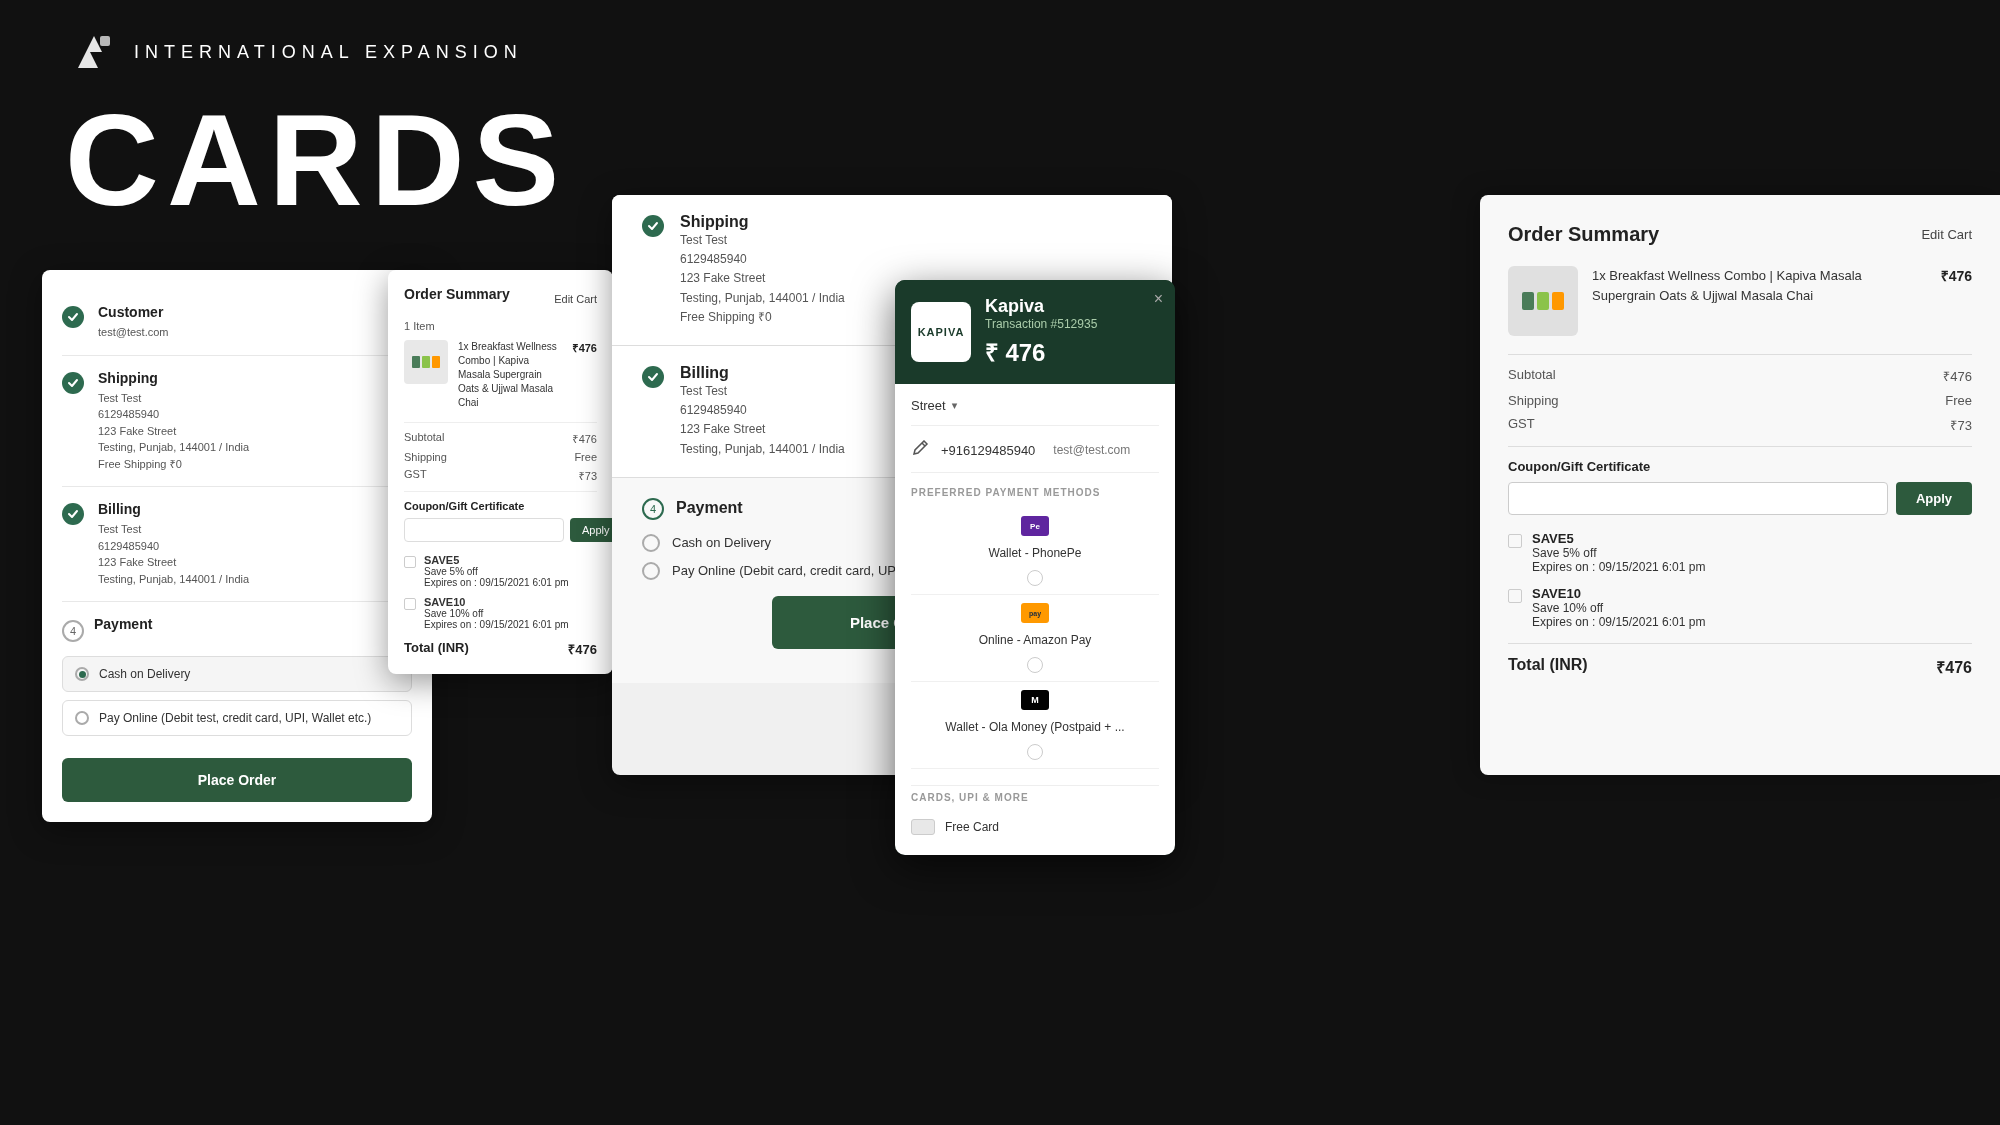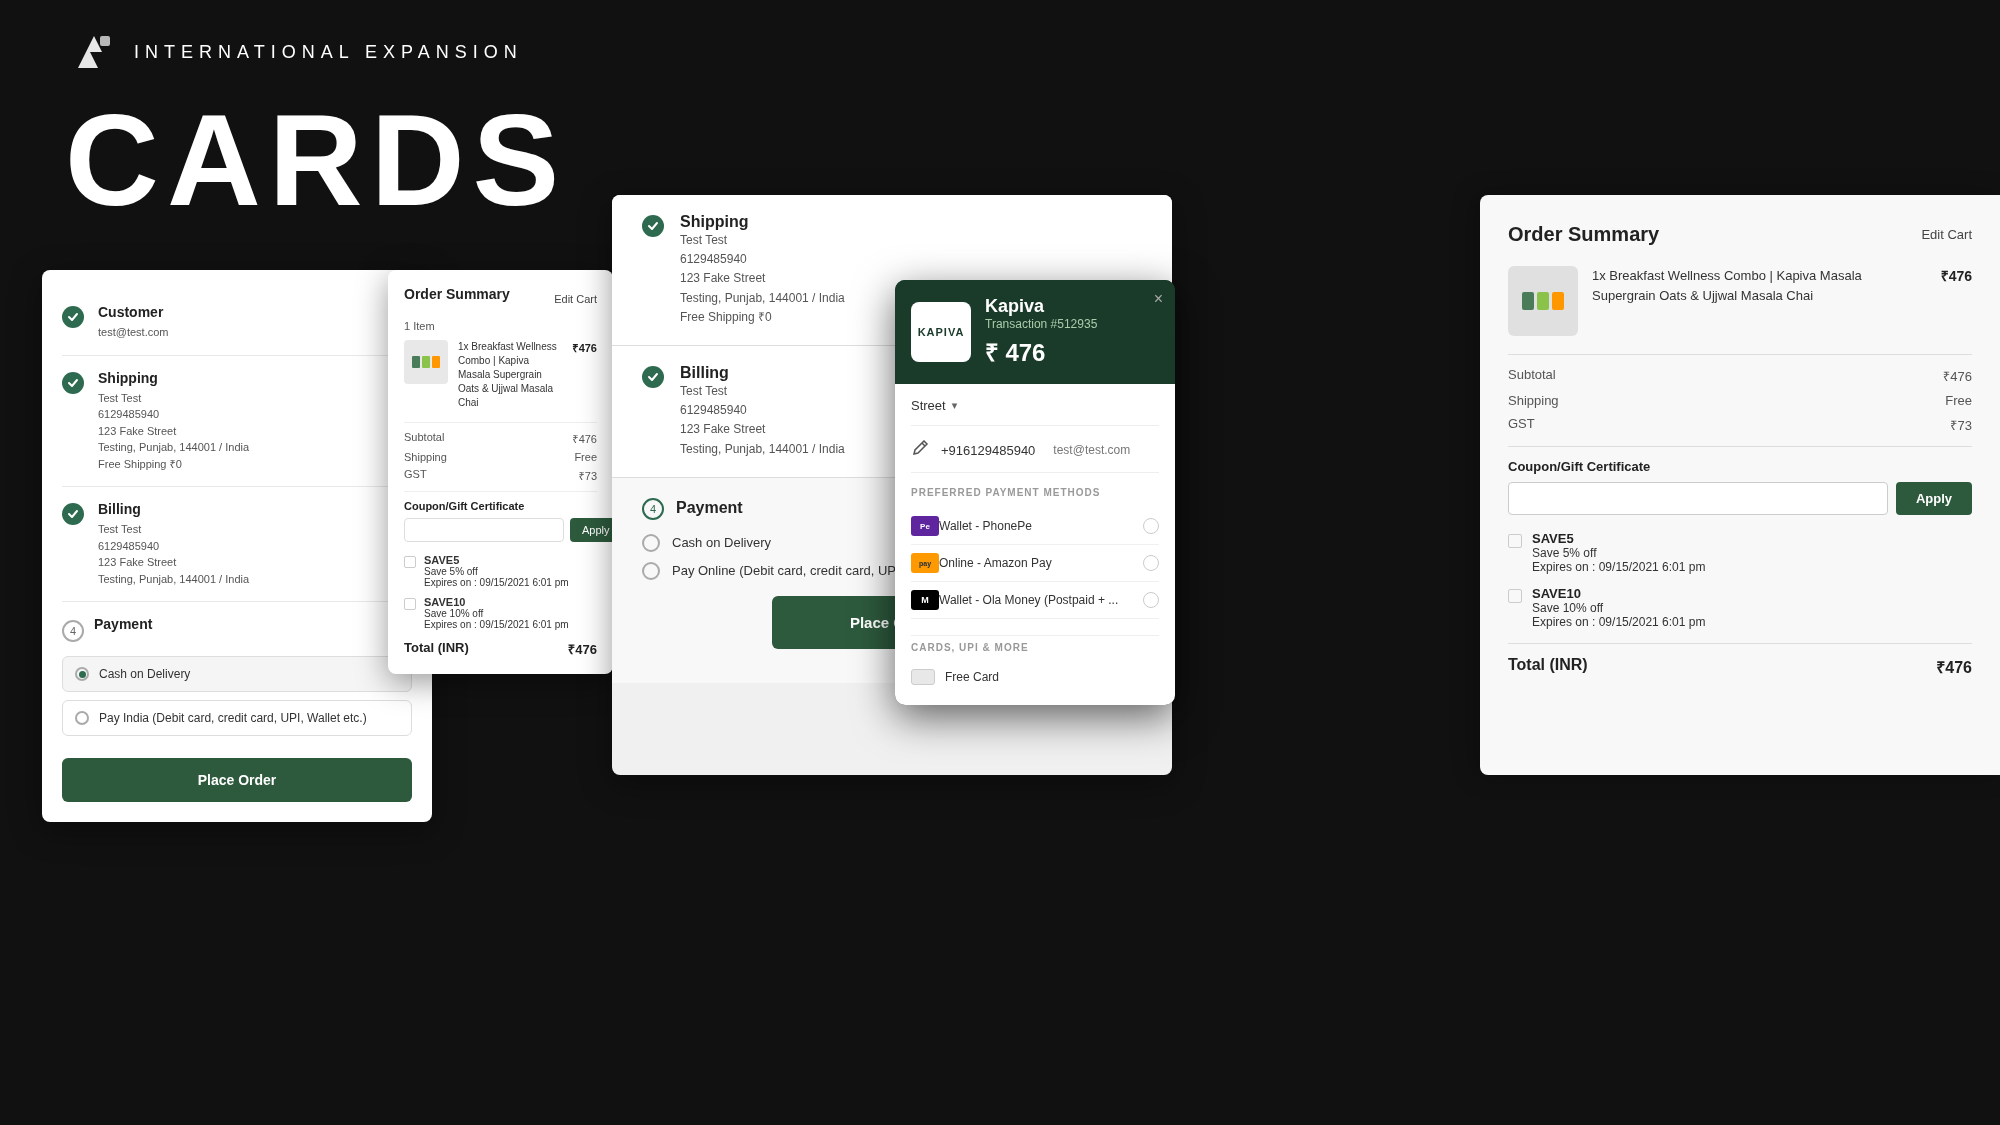--- a/index.html
+++ b/index.html
@@ -404,22 +404,24 @@
       height: 20px;
       color: #555;
     }
     .kapiva-phone { font-size: 13px; color: #333; font-weight: 500; }
     .kapiva-email-addr { font-size: 12px; color: #777; margin-left: 8px; }
 
     .kapiva-section-title { font-size: 10px; color: #999; font-weight: 600; letter-spacing: 1px; margin-bottom: 10px; text-transform: uppercase; }
     .kapiva-payment-item {
       display: flex;
       align-items: center;
+      gap: 10px;
       padding: 8px 0;
       border-bottom: 1px solid #f0f0f0;
+      flex-direction: column;
     }
     .kapiva-payment-item:last-child { border-bottom: none; }
     .kapiva-pay-icon {
       width: 28px;
       height: 20px;
       border-radius: 3px;
       display: flex;
       align-items: center;
       justify-content: center;
       font-size: 8px;
@@ -526,21 +528,21 @@
     <div style="display:flex;align-items:center;gap:10px;margin-bottom:12px;">
       <div class="step-number">4</div>
       <div class="payment-title">Payment</div>
     </div>
     <div class="payment-option active">
       <div class="radio-btn filled"></div>
       <span>Cash on Delivery</span>
     </div>
     <div class="payment-option">
       <div class="radio-btn"></div>
-      <span>Pay India (Debit card, credit card, UPI, Wallet etc.)</span>
+      <span>Pay Online (Debit test, credit card, UPI, Wallet etc.)</span>
     </div>
     <button class="place-order-btn">Place Order</button>
   </div>
 </div>
 
 <div class="order-summary-small">
   <div class="os-header">
     <span class="os-title">Order Summary</span>
     <span class="os-edit">Edit Cart</span>
   </div>

